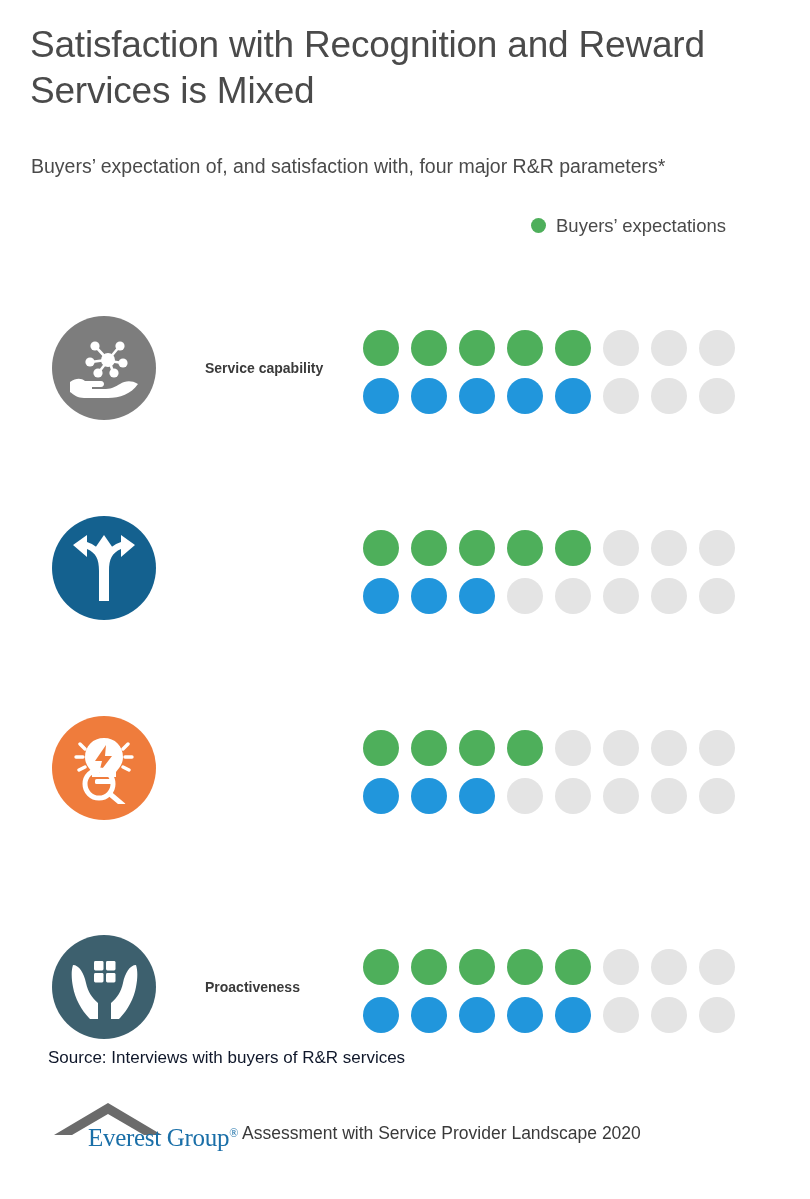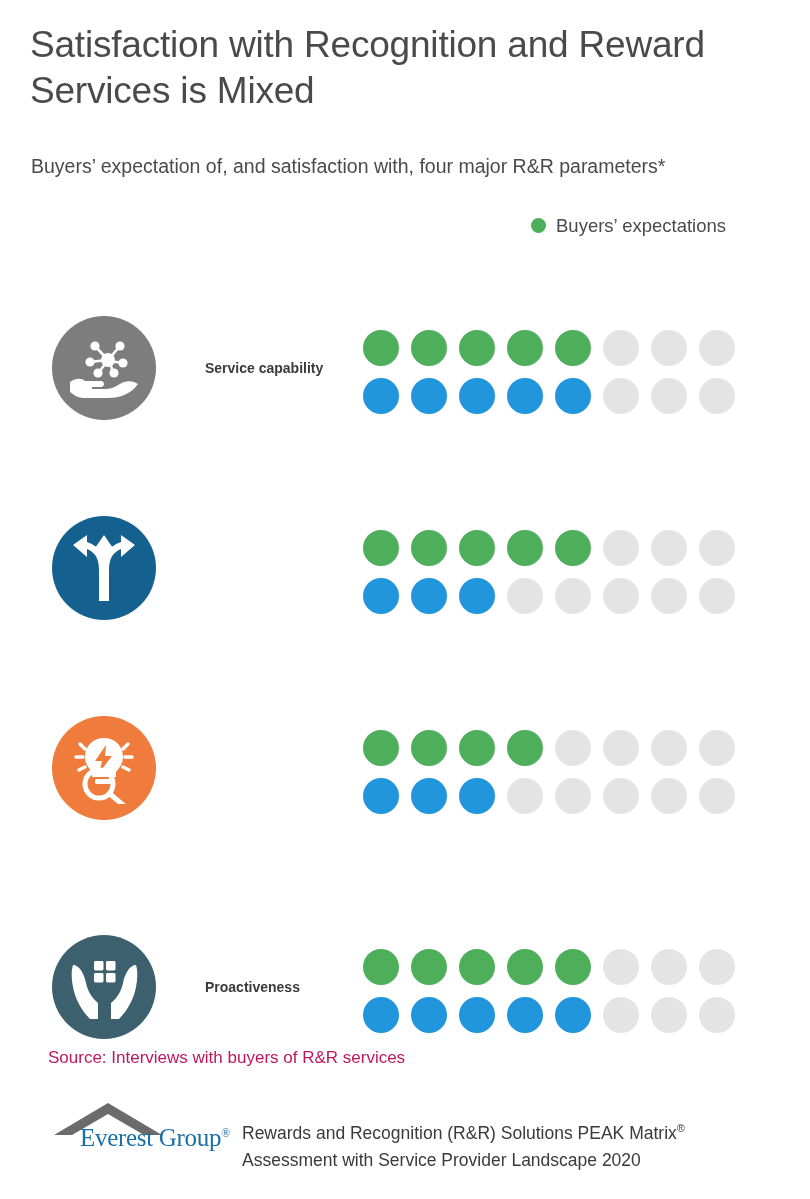--- a/index.html
+++ b/index.html
@@ -116,21 +116,21 @@
     flex: 0 0 auto;
     background: #e4e4e4;
   }
 
   
   #source-note {
     position: absolute;
     left: 48px;
     top: 1048px;
     font-size: 17px;
-    color: #be185d;
+    color: #0f172a;
     white-space: nowrap;
   }
   #footer-brand {
     position: absolute;
     left: 48px;
     top: 1102px;
     display: flex;
     align-items: flex-start;
   }
   #logo-block {
@@ -139,21 +139,21 @@
     height: 62px;
     flex: 0 0 auto;
   }
   #logo-peak {
     position: absolute;
     left: 4px;
     top: 0px;
   }
   #logo-wordmark {
     position: absolute;
-    left: 32px;
+    left: 40px;
     top: 22px;
     font-size: 25px;
     color: #1a6fa8;
     font-family: "Liberation Serif", serif;
     letter-spacing: -0.3px;
     white-space: nowrap;
   }
   #logo-reg {
     font-size: 12px;
     vertical-align: super;
@@ -347,16 +347,15 @@
 <div id="source-note">Source: Interviews with buyers of R&amp;R services</div>
 
 <div id="footer-brand">
   <div id="logo-block">
     <svg id="logo-peak" width="120" height="34" viewBox="0 0 120 34">
       <path d="M2 33 L56 1 L110 33 L92 33 L56 12 L20 33 Z" fill="#6b6b6b"></path>
     </svg>
     <div id="logo-wordmark"><span>Everest Group</span><span id="logo-reg">®</span></div>
   </div>
   <div id="footer-caption">
-    <div><span>Rewards and Recognition (R&amp;R) Solutions PEAK Matrix</span><span class="sup">®</span></div>
     <div>Assessment with Service Provider Landscape 2020</div>
   </div>
 </div>
 
 </body></html>

